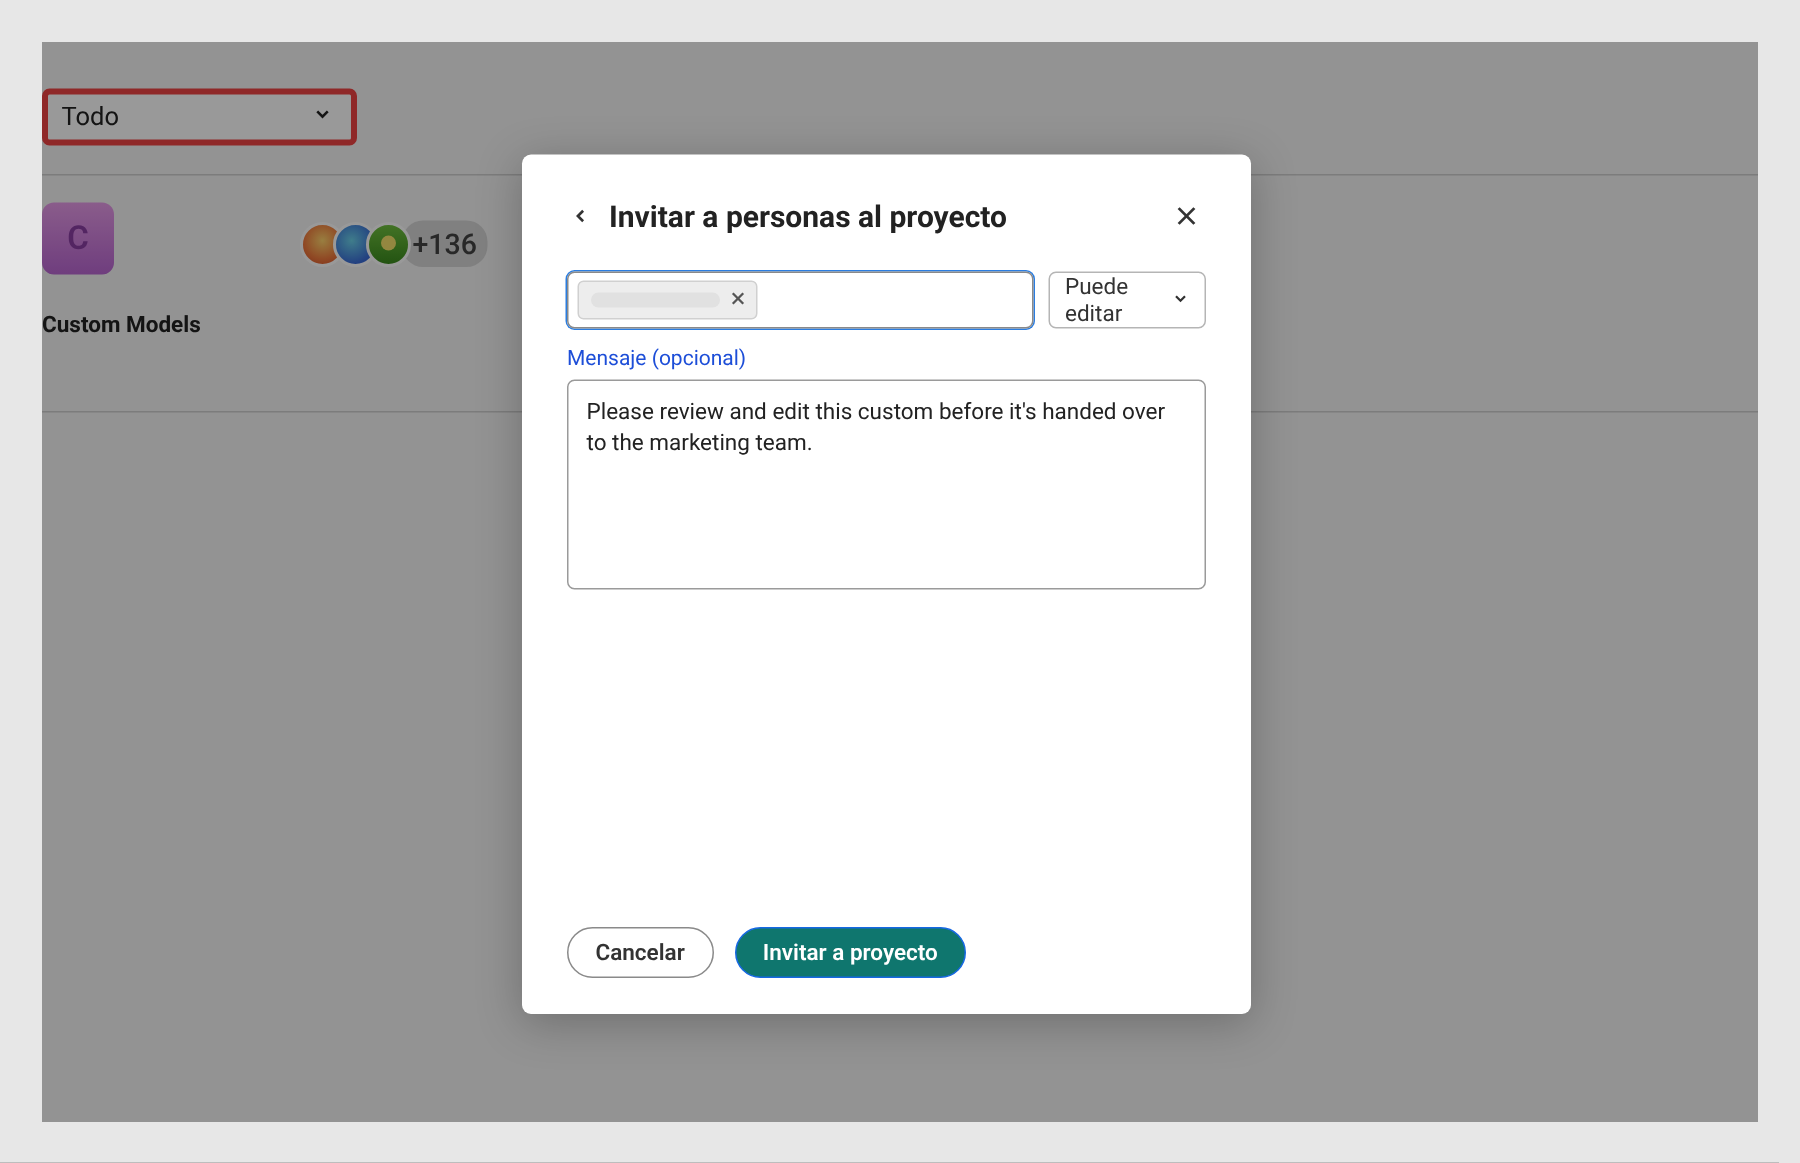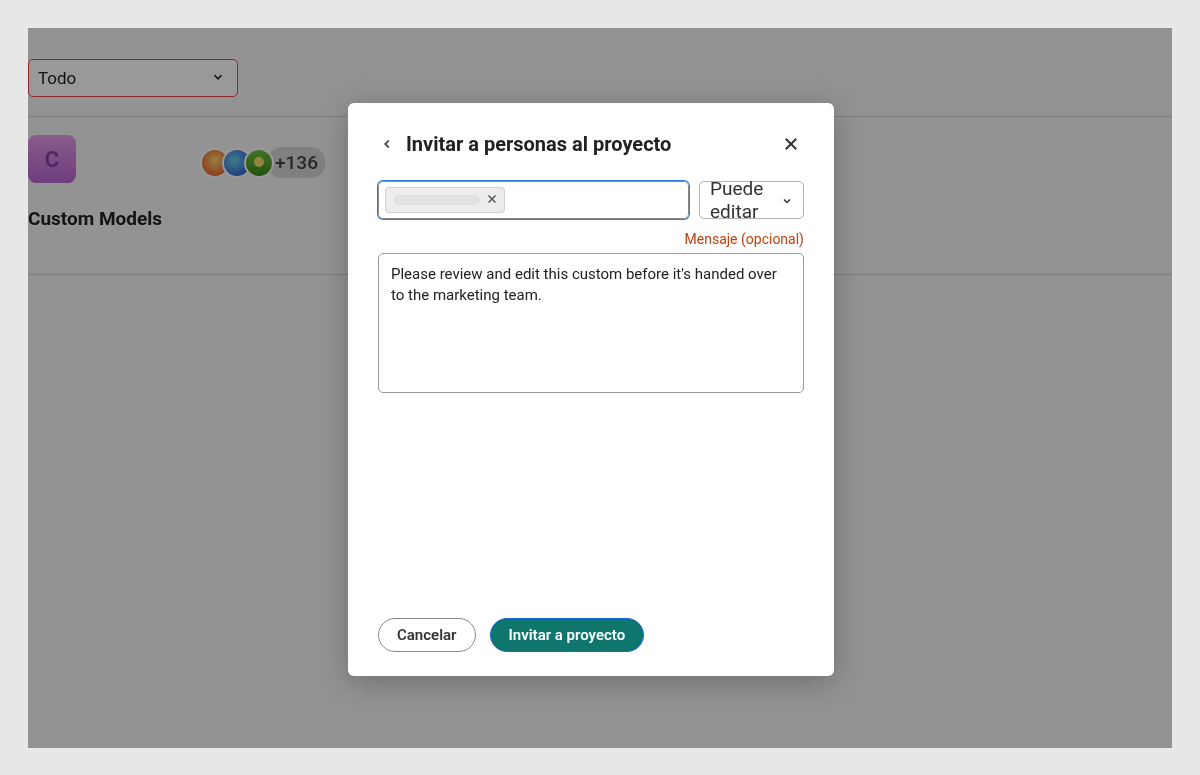--- a/index.html
+++ b/index.html
@@ -24,21 +24,21 @@
     background: rgba(0,0,0,0.40);
   }
   
   .filter-select {
     position: absolute;
     left: 0px;
     top: 31px;
     width: 210px;
     height: 38px;
     background: #fff;
-    border: 1px solid #ef4444;
+    border: 4px solid #ef4444;
     border-radius: 5px;
     display: flex;
     align-items: center;
     justify-content: space-between;
     padding: 0 12px 0 9px;
     font-size: 17px;
     color: #222;
   }
   .filter-select svg { width: 14px; height: 14px; }
   .hr-line {
@@ -86,21 +86,21 @@
     color: #444;
     font-size: 19px;
     border-radius: 14px;
     padding: 4px 7px;
     font-weight: 500;
   }
   .project-title {
     position: absolute;
     left: 0;
     top: 179px;
-    font-size: 19px;
+    font-size: 15px;
     font-weight: 700;
     color: #222;
   }
   .project-meta {
     position: absolute;
     left: 2px;
     top: 211px;
     font-size: 14px;
     color: #444;
     display: flex;
@@ -193,29 +193,28 @@
   .chip-remove { cursor:pointer; color:#555; font-size:14px; line-height:1;}
   .perm-select {
     width: 105px;
     height: 38px;
     border: 1px solid #b5b5b5;
     border-radius: 5px;
     display:flex;
     align-items:center;
     justify-content:space-between;
     padding: 0 10px;
-    font-size: 19px;
+    font-size: 15px;
     color:#333;
     cursor:pointer;
   }
   .msg-label {
     font-size: 14px;
-    color: #c2410c;
+    color: #1d4ed8;
     margin-bottom: 6px;
-    text-align: right;
   }
   .msg-textarea {
     width: 100%;
     height: 140px;
     border: 1px solid #9a9a9a;
     border-radius: 5px;
     padding: 10px 12px;
     font-size: 15px;
     color: #222;
     resize: none;

